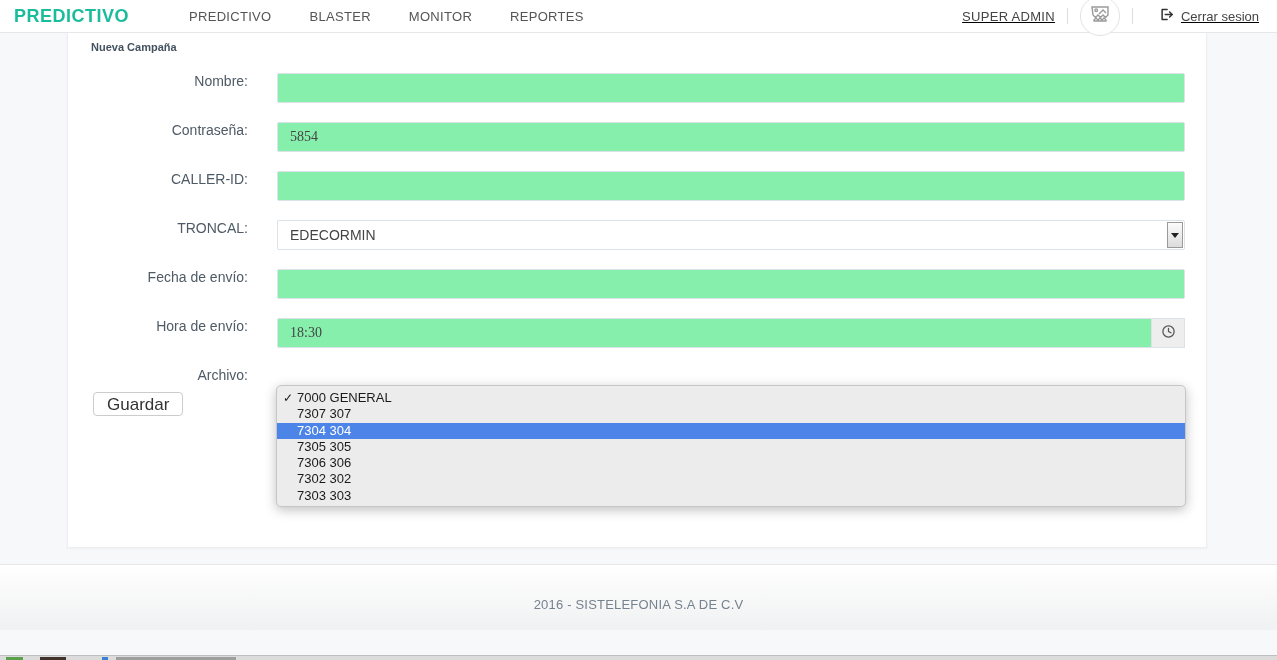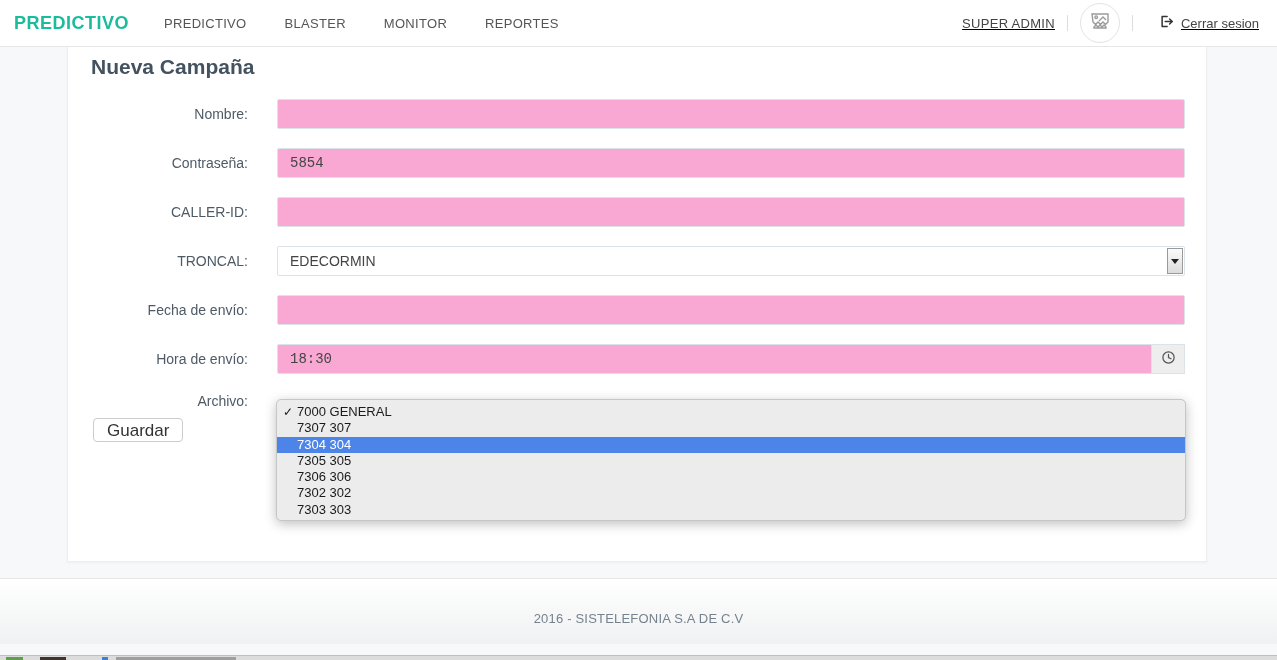--- a/index.html
+++ b/index.html
@@ -1,50 +1,50 @@
 <!DOCTYPE html>
 <html><head>
 <meta charset="utf-8">
 <style>
   * { margin:0; padding:0; box-sizing:border-box; }
   html,body { width:1277px; height:660px; overflow:hidden;
               font-family:"Liberation Sans", sans-serif; background:#f7f8f9; }
 
   
-  .navbar { position:relative; height:47px; background:#ffffff;
-            border-bottom:1px solid #e7e7e7; display:flex; align-items:center; z-index:50; }
+  .navbar { position:relative; height:33px; background:#ffffff;
+            border-bottom:1px solid #e7e7e7; display:flex; align-items:center; z-index:50;gap:25px; }
   .brand { font-size:18px; font-weight:bold; letter-spacing:.5px;
            padding:0 16px 0 14px; cursor:pointer; }
   .nav-items { display:flex; align-items:center; height:100%; }
   .nav-item { font-size:13px; color:#555; padding:0 19px; height:100%;
               display:flex; align-items:center; cursor:pointer; letter-spacing:.3px; }
   .nav-right { margin-left:auto; display:flex; align-items:center; padding-right:18px;text-decoration:underline; }
   .nav-user { font-size:13px; color:#444; cursor:pointer; letter-spacing:.3px; }
   .nav-sep { width:1px; height:16px; background:#ddd; margin:0 12px; }
   .avatar { width:40px; height:40px; border:1px solid #e3e3e3; border-radius:50%;
             display:flex; align-items:center; justify-content:center; background:#fff; }
   .logout { display:flex; align-items:center; font-size:13px; color:#444;
             cursor:pointer; margin-left:14px; }
   .logout svg { margin-right:7px; }
 
   
   .main { position:relative; height:531px; background:#f7f8f9; }
   .panel { position:relative; margin-left:67px; width:1140px; height:515px;
            background:#fff; border:1px solid #eceff1; border-top:none;
            box-shadow:0 1px 2px rgba(0,0,0,.04);
            padding:6px 21px 0 23px; }
-  .panel-title { font-size:21px; font-weight:bold; color:#44525f; margin:2px 0 20px 0; }
-
-  .form-group { display:flex; align-items:center; margin-bottom:19px; }
+  .panel-title { font-size:11px; font-weight:bold; color:#44525f; margin:2px 0 20px 0; }
+
+  .form-group { display:flex; align-items:flex-start; margin-bottom:19px; }
   .control-label { width:157px; min-width:157px; text-align:right; font-size:14px;
                    color:#4e5a65; margin-right:29px; }
   .field-wrap { flex:1; position:relative; display:flex; }
   .text-input { width:100%; height:30px; border:1px solid #dbe2e8; border-radius:2px;
                 padding:12px 12px; font-size:14px; color:#444; outline:none;
-                font-family:Liberation Mono, monospace; background:#f9a8d4; }
+                font-family:Liberation Serif, serif; background:#86efac; }
   .gap-lg { margin-top:15px; }
 
   
   .select-box { width:100%; height:30px; border:1px solid #dbe2e8; border-radius:2px;
                 background:#fff; font-size:14px; color:#444; display:flex;
                 align-items:center; padding:12px 12px; position:relative; cursor:pointer; }
   .select-stepper { position:absolute; right:1px; top:1px; bottom:1px; width:16px;
                     border:1px solid #9a9a9a; background:linear-gradient(#fbfbfb,#dcdcdc);
                     display:flex; align-items:center; justify-content:center; cursor:pointer; }
   .select-stepper .tri { width:0; height:0; border-left:4px solid transparent;

